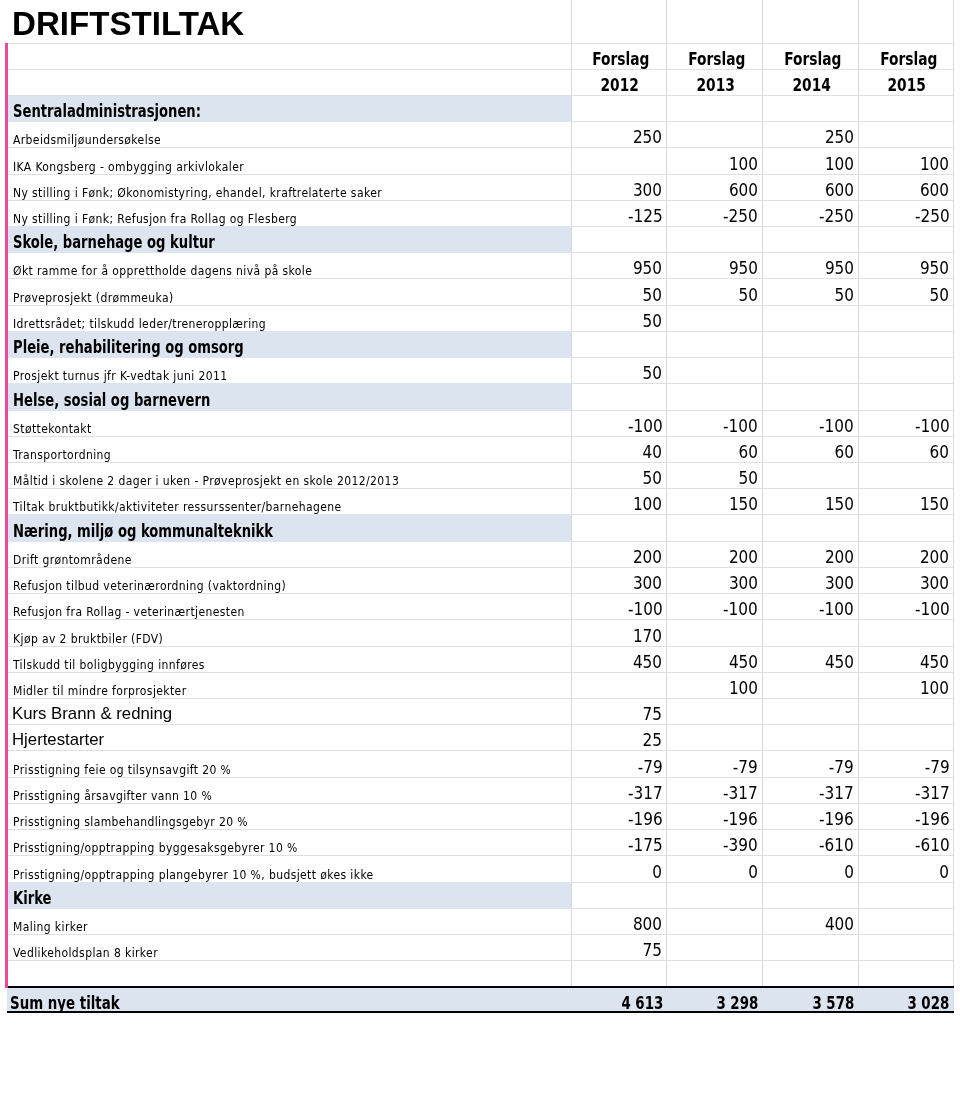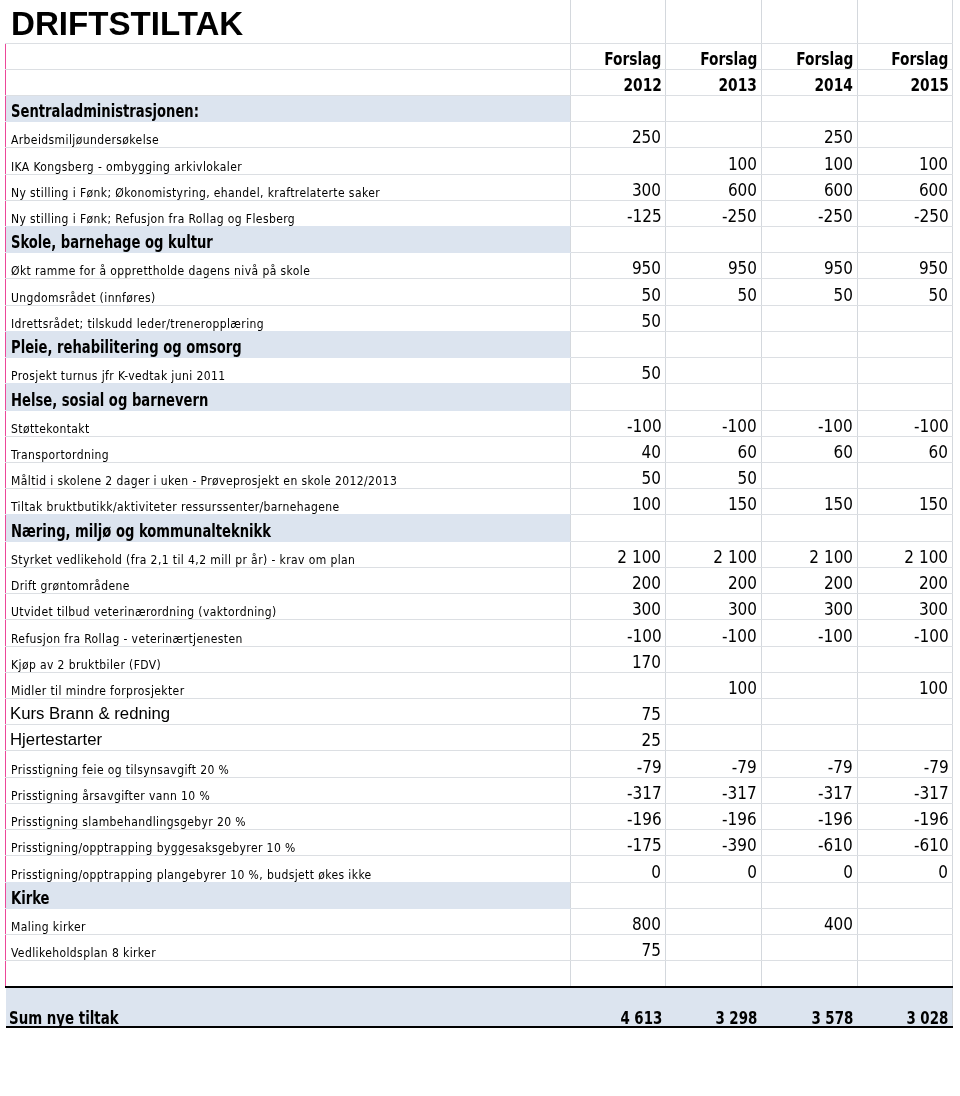--- a/index.html
+++ b/index.html
@@ -12,33 +12,33 @@
   tr.r-data td, tr.r-head td{padding-bottom:0px;}
   tr.r-total td{padding-bottom:0px;}
   .c-label{width:564.7px;}
   .c-num{text-align:right;}
   col.cn1{width:95.8px;} col.cn2{width:95.5px;} col.cn3{width:96px;} col.cn4{width:95.5px;}
   col.cl{width:564.7px;}
   
   tr.r-title{height:43px;}
   tr.r-head{height:26.22px;}
   tr.r-data{height:26.22px;}
-  tr.r-total{height:40px;}
+  tr.r-total{height:25px;}
   
   tr.r-title td, tr.r-blank td, tr.r-head td, tr.r-data td{
     border-bottom:1px solid #dcdfe3;
   }
   td.c-num{border-left:1px solid #d4d8dd;}
-  td.c-label{border-left:1px solid #ec4899;}
+  td.c-label{border-left:3px solid #ec4899;}
   tr td.c-num:last-child{border-right:1px solid #d4d8dd;}
   tr.r-last td{border-bottom:2.5px solid #000;}
   tr.r-total td{border-bottom:2.5px solid #000;border-left:none;}
   .c-title{font-family:"Liberation Sans",sans-serif;font-weight:bold;font-size:33px;
            padding-left:5px;letter-spacing:0px;vertical-align:bottom;padding-bottom:0px;}
-  .c-head{font-family:"DejaVu Sans Condensed",sans-serif;font-weight:bold;font-size:17.5px;padding-right:4px;}
+  .c-head{font-family:"DejaVu Sans Condensed",sans-serif;font-weight:bold;font-size:17.5px;padding-right:4px;text-align:center;}
   .c-head .sx{transform:scaleX(0.875);}
   .c-title .sx{transform:scaleX(1.003);}
   .r-item .c-label{font-family:"DejaVu Sans Condensed",sans-serif;font-size:12px;letter-spacing:0.4px;padding-left:5px;}
   .r-section .c-label{font-family:"DejaVu Sans Condensed",sans-serif;font-weight:bold;letter-spacing:0px;font-size:17.5px;padding-left:5px;}
   .r-section .c-label .sx{transform:scaleX(0.835);}
   .r-alt .c-label{font-family:"Liberation Sans",sans-serif;font-size:17px;padding-left:4px;letter-spacing:0px;}
   .r-alt .c-label .sx{transform:scaleX(0.985);}
   .r-data .c-num{font-family:"DejaVu Sans Condensed",sans-serif;font-size:17.5px;padding-right:4px;}
   .r-data .c-num .sx{transform:scaleX(0.97);}
   .sx{display:inline-block;transform-origin:left center;}
@@ -127,21 +127,21 @@
         <td class="c-num"><span class="sx"></span></td>
       </tr>
       <tr class="r-data r-item">
         <td class="c-label"><span class="sx">Økt ramme for å opprettholde dagens nivå på skole</span></td>
         <td class="c-num"><span class="sx">950</span></td>
         <td class="c-num"><span class="sx">950</span></td>
         <td class="c-num"><span class="sx">950</span></td>
         <td class="c-num"><span class="sx">950</span></td>
       </tr>
       <tr class="r-data r-item">
-        <td class="c-label"><span class="sx">Ungdomsrådet (innføres)</span></td>
+        <td class="c-label"><span class="sx">Prøveprosjekt (drømmeuka)</span></td>
         <td class="c-num"><span class="sx">50</span></td>
         <td class="c-num"><span class="sx">50</span></td>
         <td class="c-num"><span class="sx">50</span></td>
         <td class="c-num"><span class="sx">50</span></td>
       </tr>
       <tr class="r-data r-item r-before-section">
         <td class="c-label"><span class="sx">Idrettsrådet; tilskudd leder/treneropplæring</span></td>
         <td class="c-num"><span class="sx">50</span></td>
         <td class="c-num"><span class="sx"></span></td>
         <td class="c-num"><span class="sx"></span></td>
@@ -197,53 +197,53 @@
         <td class="c-num"><span class="sx">150</span></td>
       </tr>
       <tr class="r-data r-section">
         <td class="c-label"><span class="sx">Næring, miljø og kommunalteknikk</span></td>
         <td class="c-num"><span class="sx"></span></td>
         <td class="c-num"><span class="sx"></span></td>
         <td class="c-num"><span class="sx"></span></td>
         <td class="c-num"><span class="sx"></span></td>
       </tr>
       <tr class="r-data r-item">
-        <td class="c-label"><span class="sx">Styrket vedlikehold (fra 2,1 til 4,2 mill pr år) - krav om plan</span></td>
-        <td class="c-num"><span class="sx">2 100</span></td>
-        <td class="c-num"><span class="sx">2 100</span></td>
-        <td class="c-num"><span class="sx">2 100</span></td>
-        <td class="c-num"><span class="sx">2 100</span></td>
-      </tr>
-      <tr class="r-data r-item">
         <td class="c-label"><span class="sx">Drift grøntområdene</span></td>
         <td class="c-num"><span class="sx">200</span></td>
         <td class="c-num"><span class="sx">200</span></td>
         <td class="c-num"><span class="sx">200</span></td>
         <td class="c-num"><span class="sx">200</span></td>
       </tr>
       <tr class="r-data r-item">
-        <td class="c-label"><span class="sx">Utvidet tilbud veterinærordning (vaktordning)</span></td>
+        <td class="c-label"><span class="sx">Refusjon tilbud veterinærordning (vaktordning)</span></td>
         <td class="c-num"><span class="sx">300</span></td>
         <td class="c-num"><span class="sx">300</span></td>
         <td class="c-num"><span class="sx">300</span></td>
         <td class="c-num"><span class="sx">300</span></td>
       </tr>
       <tr class="r-data r-item">
         <td class="c-label"><span class="sx">Refusjon fra Rollag - veterinærtjenesten</span></td>
         <td class="c-num"><span class="sx">-100</span></td>
         <td class="c-num"><span class="sx">-100</span></td>
         <td class="c-num"><span class="sx">-100</span></td>
         <td class="c-num"><span class="sx">-100</span></td>
       </tr>
       <tr class="r-data r-item">
         <td class="c-label"><span class="sx">Kjøp av 2 bruktbiler (FDV)</span></td>
         <td class="c-num"><span class="sx">170</span></td>
         <td class="c-num"><span class="sx"></span></td>
         <td class="c-num"><span class="sx"></span></td>
         <td class="c-num"><span class="sx"></span></td>
+      </tr>
+      <tr class="r-data r-item">
+        <td class="c-label"><span class="sx">Tilskudd til boligbygging innføres</span></td>
+        <td class="c-num"><span class="sx">450</span></td>
+        <td class="c-num"><span class="sx">450</span></td>
+        <td class="c-num"><span class="sx">450</span></td>
+        <td class="c-num"><span class="sx">450</span></td>
       </tr>
       <tr class="r-data r-item">
         <td class="c-label"><span class="sx">Midler til mindre forprosjekter</span></td>
         <td class="c-num"><span class="sx"></span></td>
         <td class="c-num"><span class="sx">100</span></td>
         <td class="c-num"><span class="sx"></span></td>
         <td class="c-num"><span class="sx">100</span></td>
       </tr>
       <tr class="r-data r-alt">
         <td class="c-label"><span class="sx">Kurs Brann &amp; redning</span></td>

